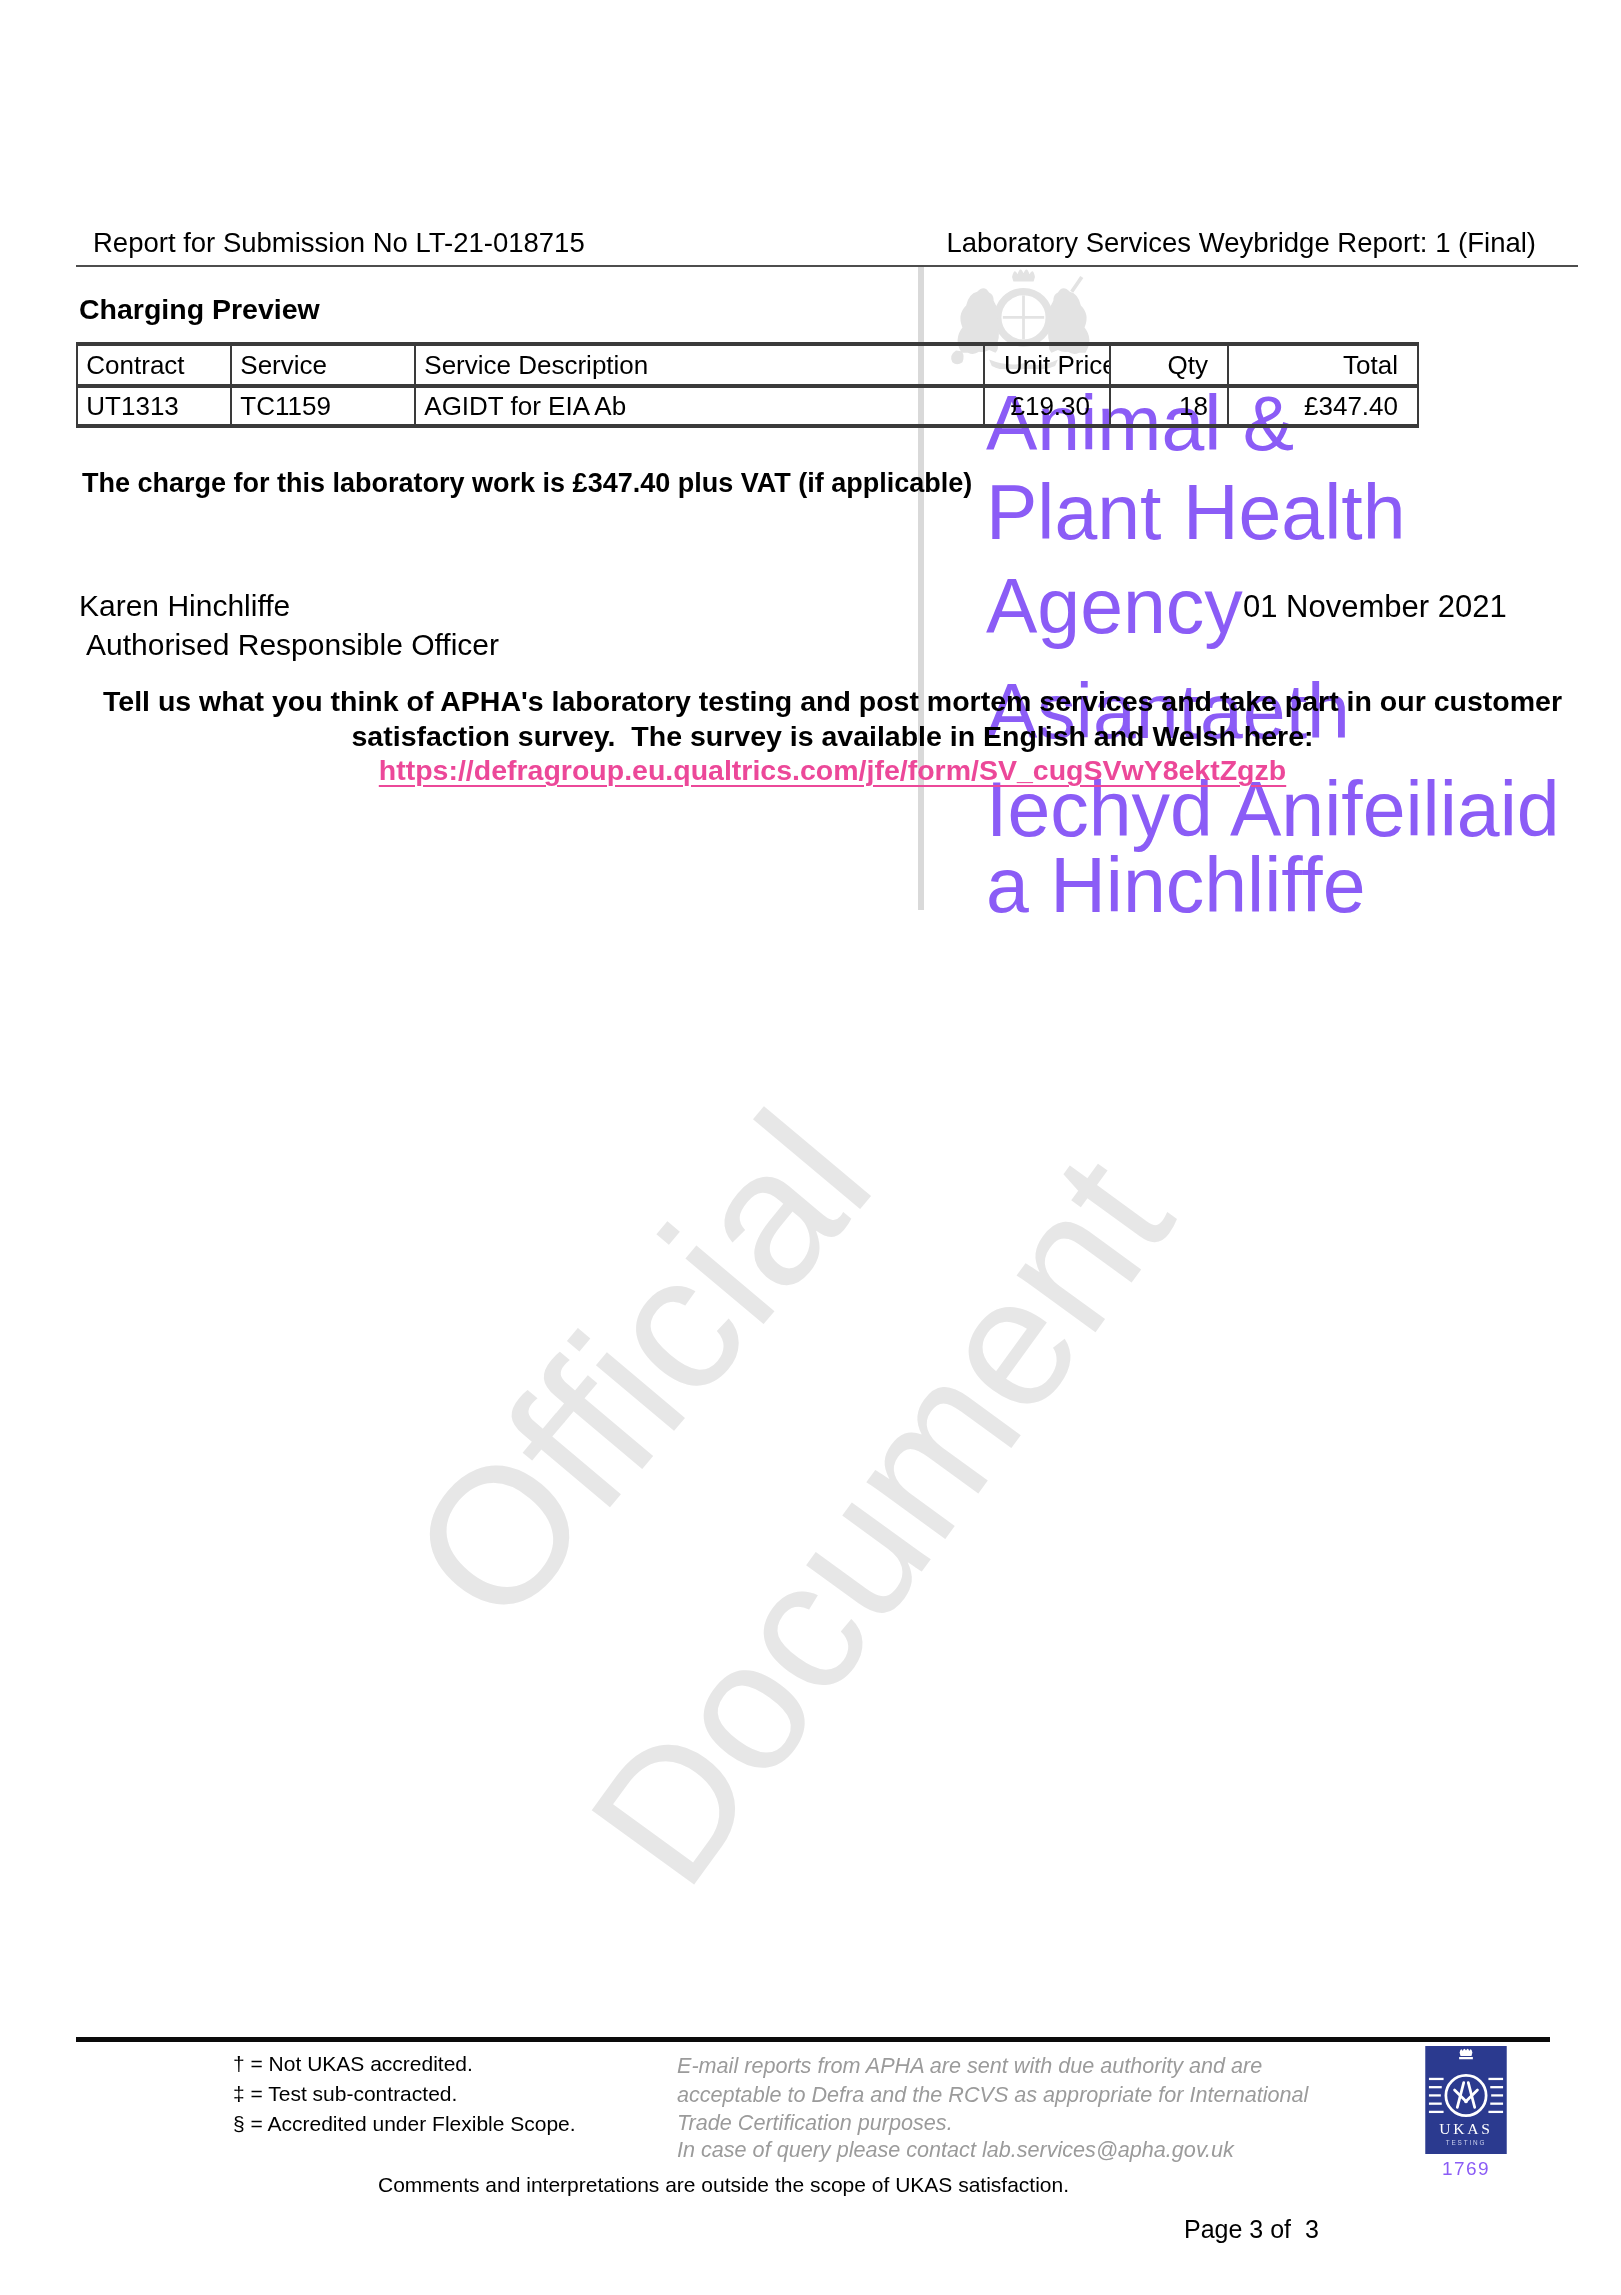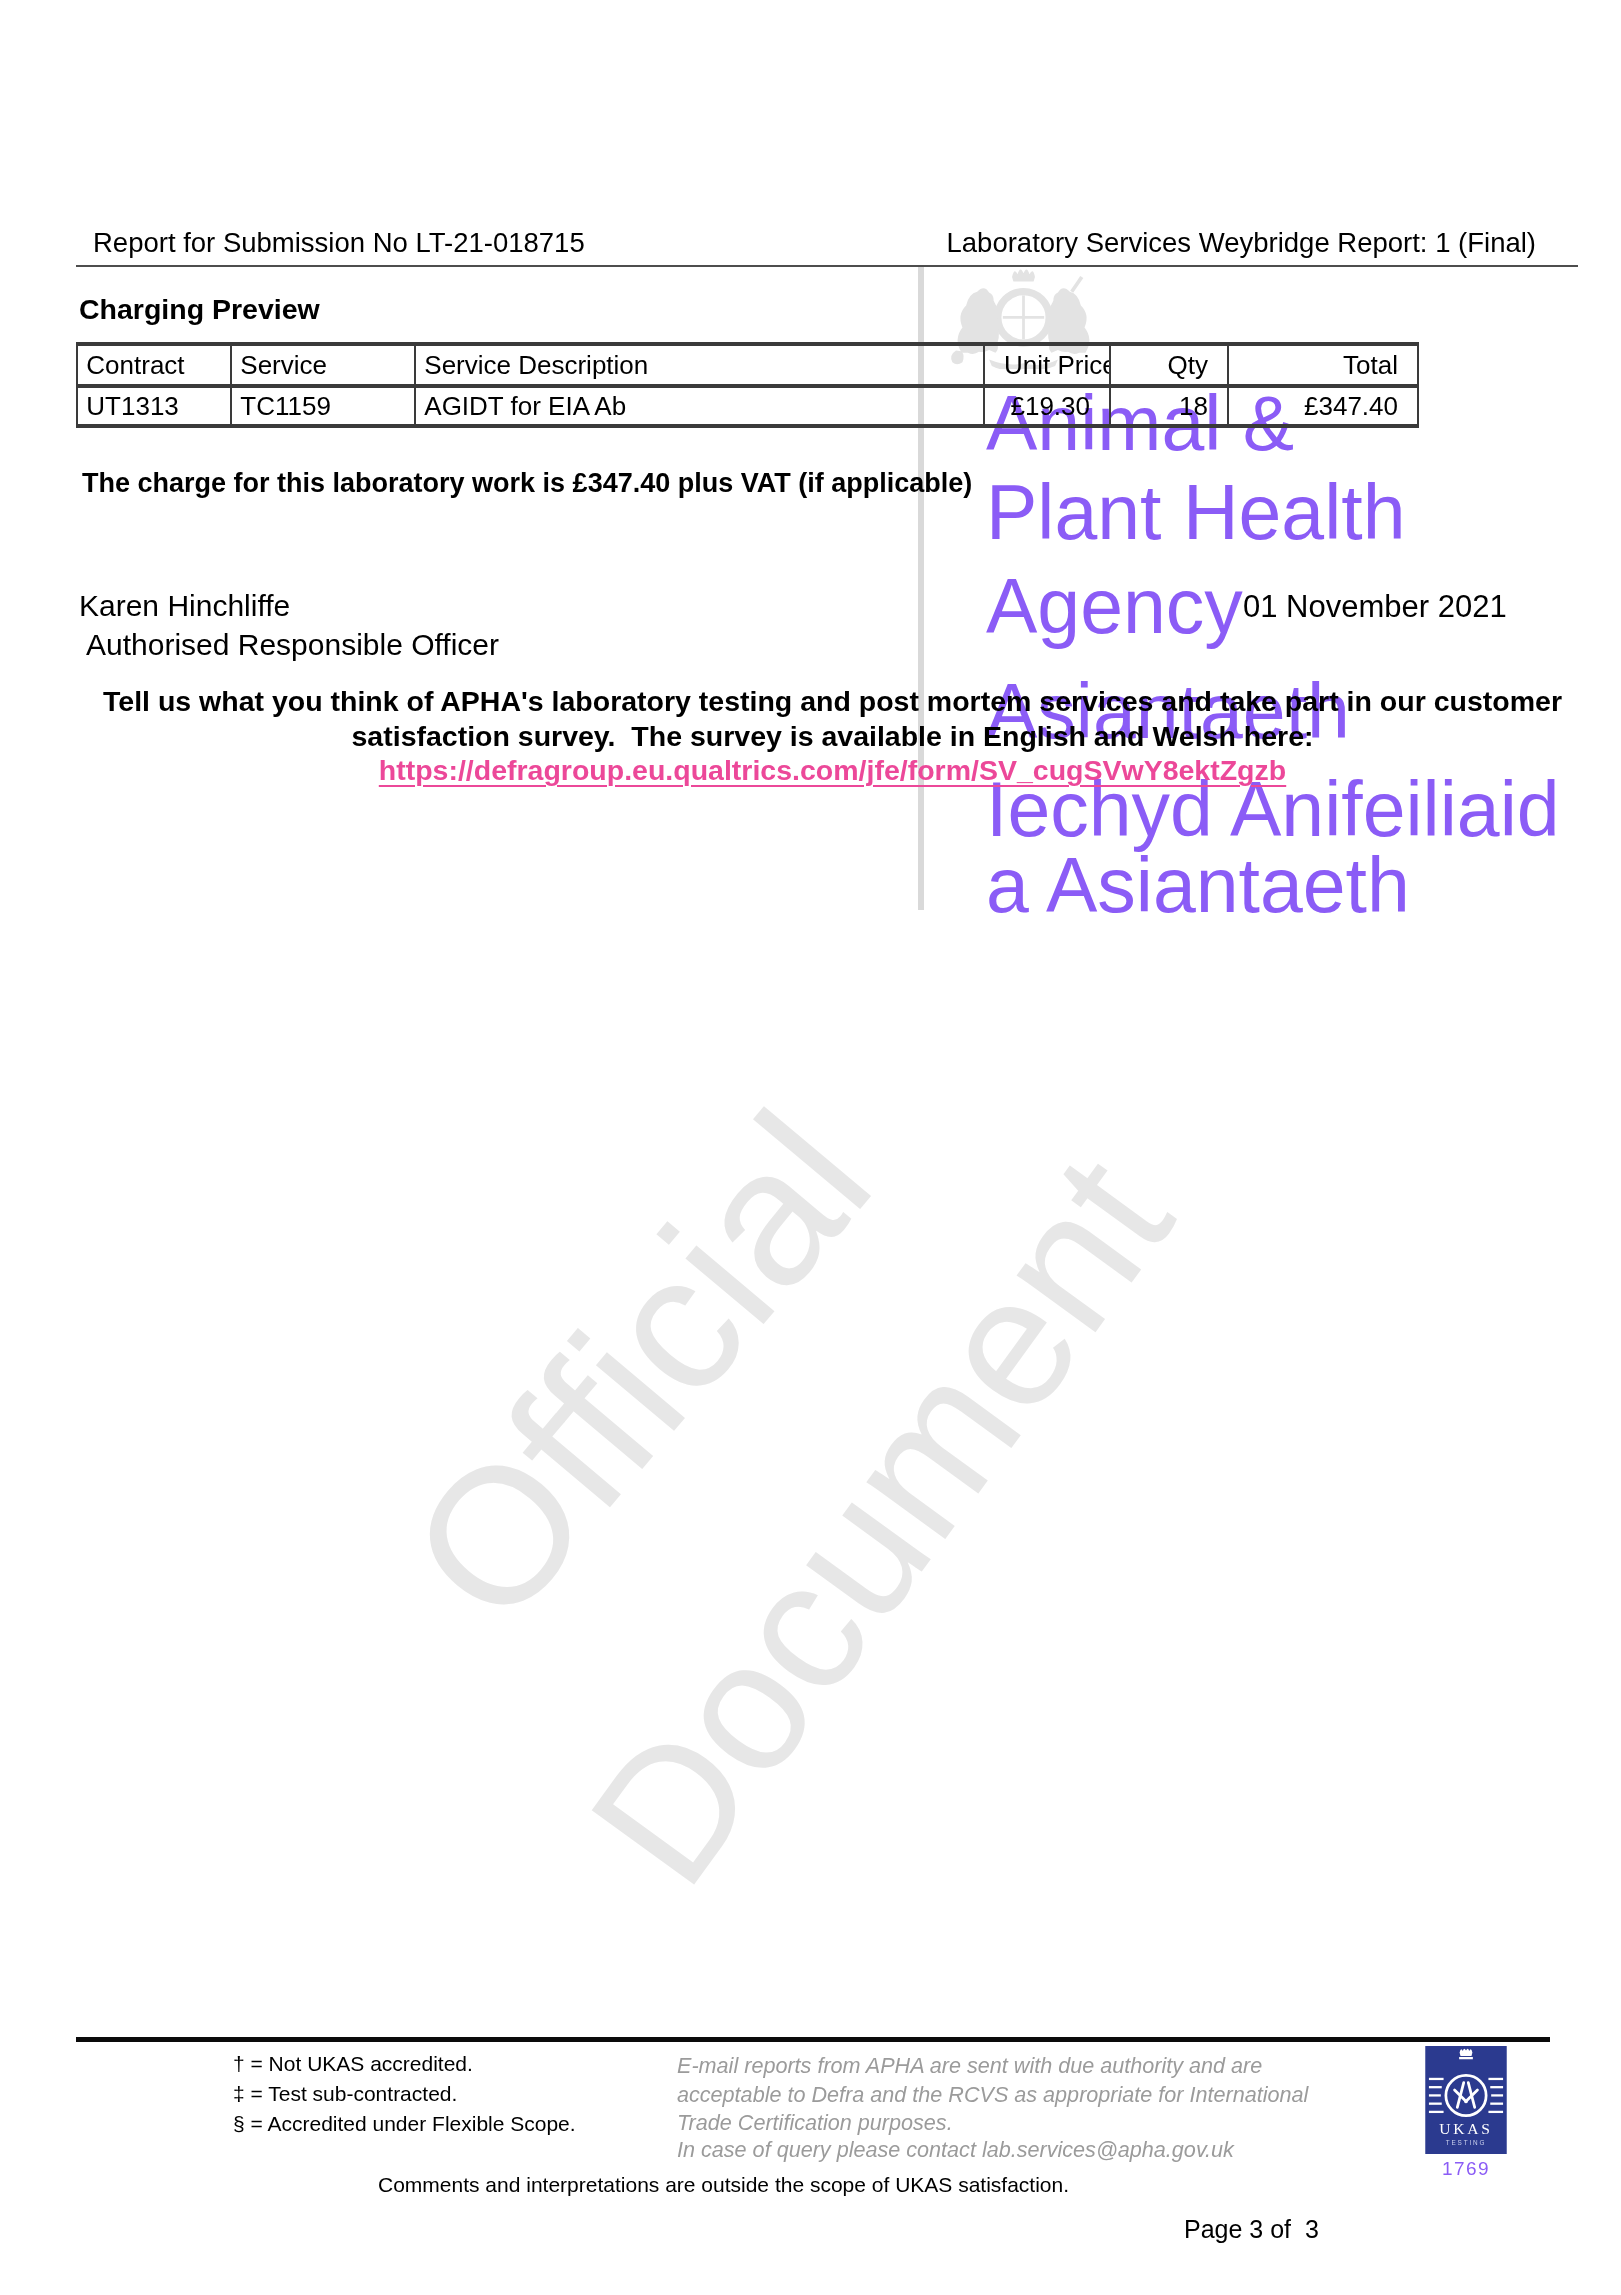--- a/index.html
+++ b/index.html
@@ -101,21 +101,21 @@
       </g>
     </svg>
 
     <div class="abs wm-bar"></div>
 
     <div class="abs wm-text" style="top:385px;">Animal &amp;</div>
     <div class="abs wm-text" style="top:474px;">Plant Health</div>
     <div class="abs wm-text" style="top:568px;">Agency</div>
     <div class="abs wm-text" style="top:673px;">Asiantaeth</div>
     <div class="abs wm-text" style="top:771px;">Iechyd Anifeiliaid</div>
-    <div class="abs wm-text" style="top:847px;">a Asiantaeth</div>
+    <div class="abs wm-text" style="top:847px;">a Hinchliffe</div>
 
     <div class="abs wm-diag wm-official">Official</div>
     <div class="abs wm-diag wm-document">Document</div>
   </div>
 
   <div class="abs z-content hdr hdr-left">Report for Submission No LT-21-018715</div>
   <div class="abs z-content hdr hdr-right">Laboratory Services Weybridge Report: 1 (Final)</div>
   <div class="abs z-content hdr-rule"></div>
 
   <div class="abs z-content charging-title">Charging Preview</div>

